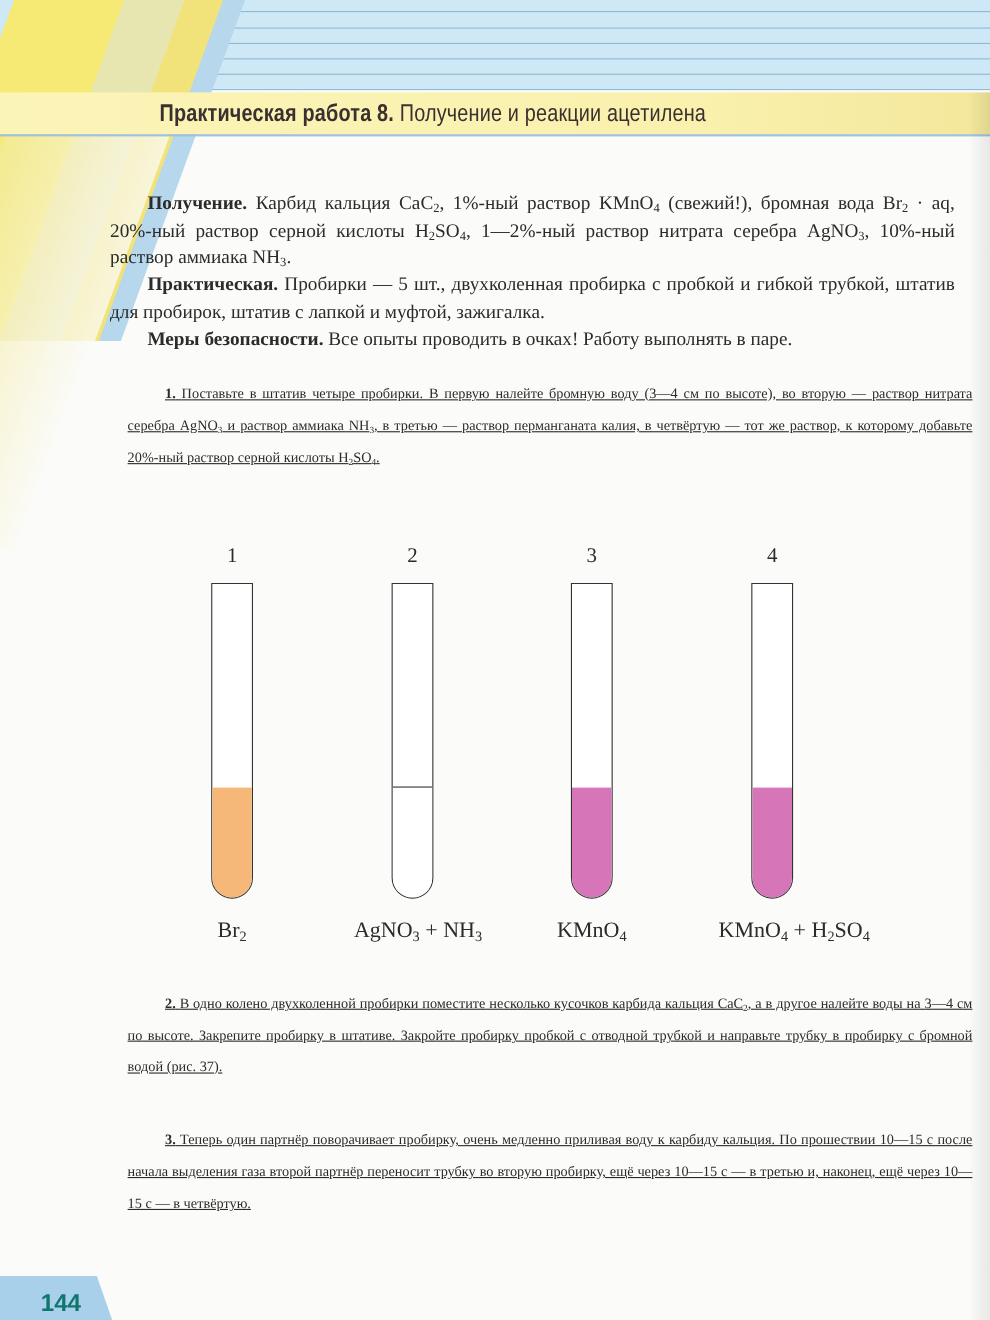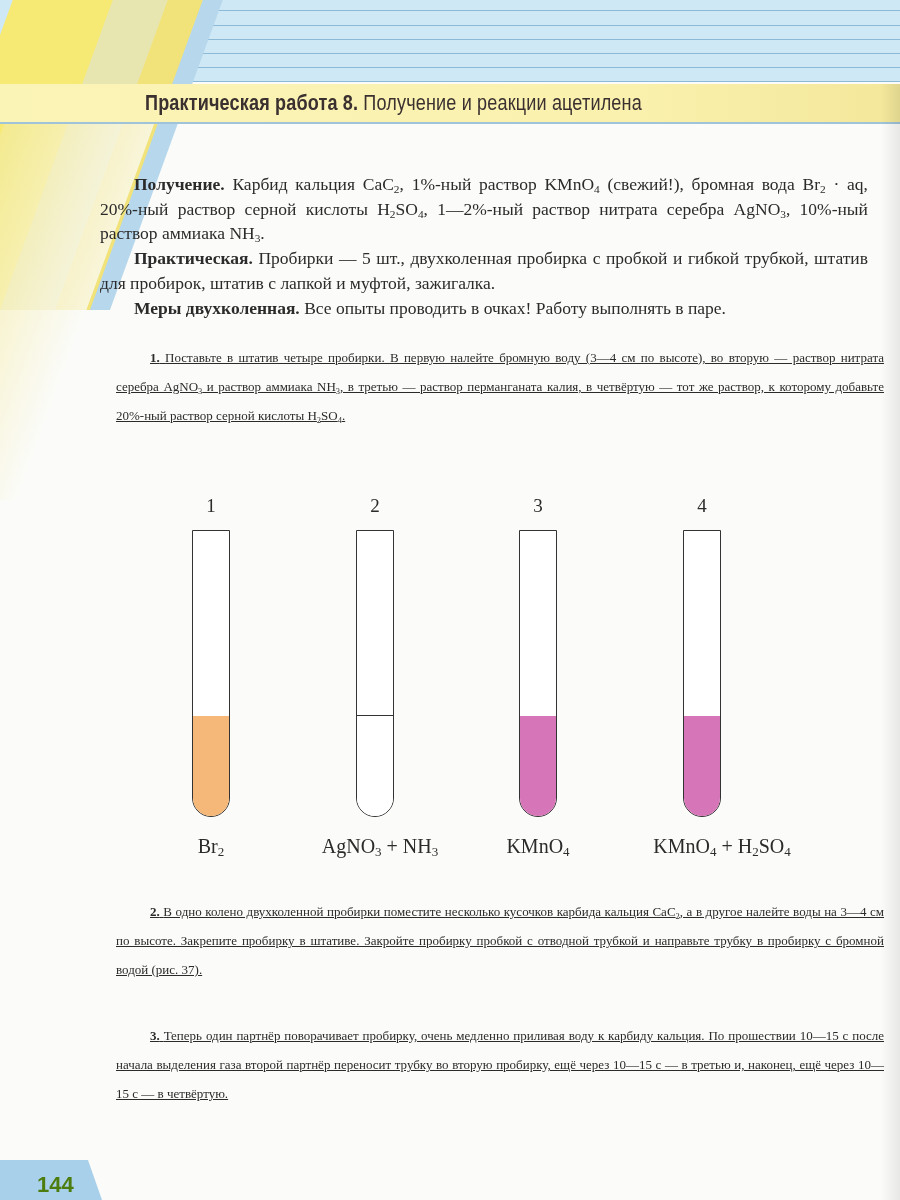--- a/index.html
+++ b/index.html
@@ -22,21 +22,21 @@
   .step { position:absolute; left:116px; width:768px; font-size:13px; line-height:29px; text-align:justify;text-decoration:underline; }
   .step .num { font-weight:bold; }
   sub { font-size:65%; vertical-align:-3px; line-height:0; }
   .tubes { position:absolute; left:0; top:490px; width:900px; height:380px; }
   .tube-num { position:absolute; top:5px; width:40px; text-align:center; font-size:19px; margin-left:-20px; }
   .tube { position:absolute; top:40px; width:38px; height:287px; border:1.5px solid #333; border-top:1.5px solid #333; border-radius:0 0 19px 19px; background:#fff; overflow:hidden; box-sizing:border-box; }
   .liquid { position:absolute; left:0; right:0; bottom:0; height:100px; }
   .liquid.clear { background:#fff; border-top:1.3px solid #333; }
   .tube-label { position:absolute; top:345px; font-size:20px; white-space:nowrap; transform:translateX(-50%); }
   .page-tab { position:absolute; left:0; top:1160px; width:102px; height:40px; background:#a9d0ea; clip-path:polygon(0 0, 88px 0, 102px 40px, 0 40px); }
-  .page-num { position:absolute; left:37px; top:1172px; font-family:"Liberation Sans", sans-serif; font-weight:bold; font-size:22px; color:#4d7c0f; }
+  .page-num { position:absolute; left:37px; top:1172px; font-family:"Liberation Sans", sans-serif; font-weight:bold; font-size:22px; color:#0f766e; }
 </style>
 </head>
 <body>
 
 <div class="top-band">
   <div class="top-line" style="top:10px"></div>
   <div class="top-line" style="top:25px"></div>
   <div class="top-line" style="top:39px"></div>
   <div class="top-line" style="top:53px"></div>
   <div class="top-line" style="top:67px"></div>
@@ -56,21 +56,21 @@
 
 <div class="para" style="top:172px">
   <span class="indent"></span><span class="lead">Получение.</span>
   <span>Карбид кальция CaC<sub>2</sub>, 1%-ный раствор KMnO<sub>4</sub> (свежий!), бромная вода Br<sub>2</sub> · aq, 20%-ный раствор серной кислоты H<sub>2</sub>SO<sub>4</sub>, 1—2%-ный раствор нитрата серебра AgNO<sub>3</sub>, 10%-ный раствор аммиака NH<sub>3</sub>.</span>
 </div>
 <div class="para" style="top:246px">
   <span class="indent"></span><span class="lead">Практическая.</span>
   <span>Пробирки — 5 шт., двухколенная пробирка с пробкой и гибкой трубкой, штатив для пробирок, штатив с лапкой и муфтой, зажигалка.</span>
 </div>
 <div class="para" style="top:296px">
-  <span class="indent"></span><span class="lead">Меры двухколенная.</span>
+  <span class="indent"></span><span class="lead">Меры безопасности.</span>
   <span>Все опыты проводить в очках! Работу выполнять в паре.</span>
 </div>
 
 <div class="step" style="top:343px">
   <span class="indent" style="display:inline-block;width:34px"></span><span class="num">1.</span>
   <span>Поставьте в штатив четыре пробирки. В первую налейте бромную воду (3—4 см по высоте), во вторую — раствор нитрата серебра AgNO<sub>3</sub> и раствор аммиака NH<sub>3</sub>, в третью — раствор перманганата калия, в четвёртую — тот же раствор, к которому добавьте 20%-ный раствор серной кислоты H<sub>2</sub>SO<sub>4</sub>.</span>
 </div>
 
 <div class="tubes">
   <div class="tube-num" style="left:211px">1</div>

